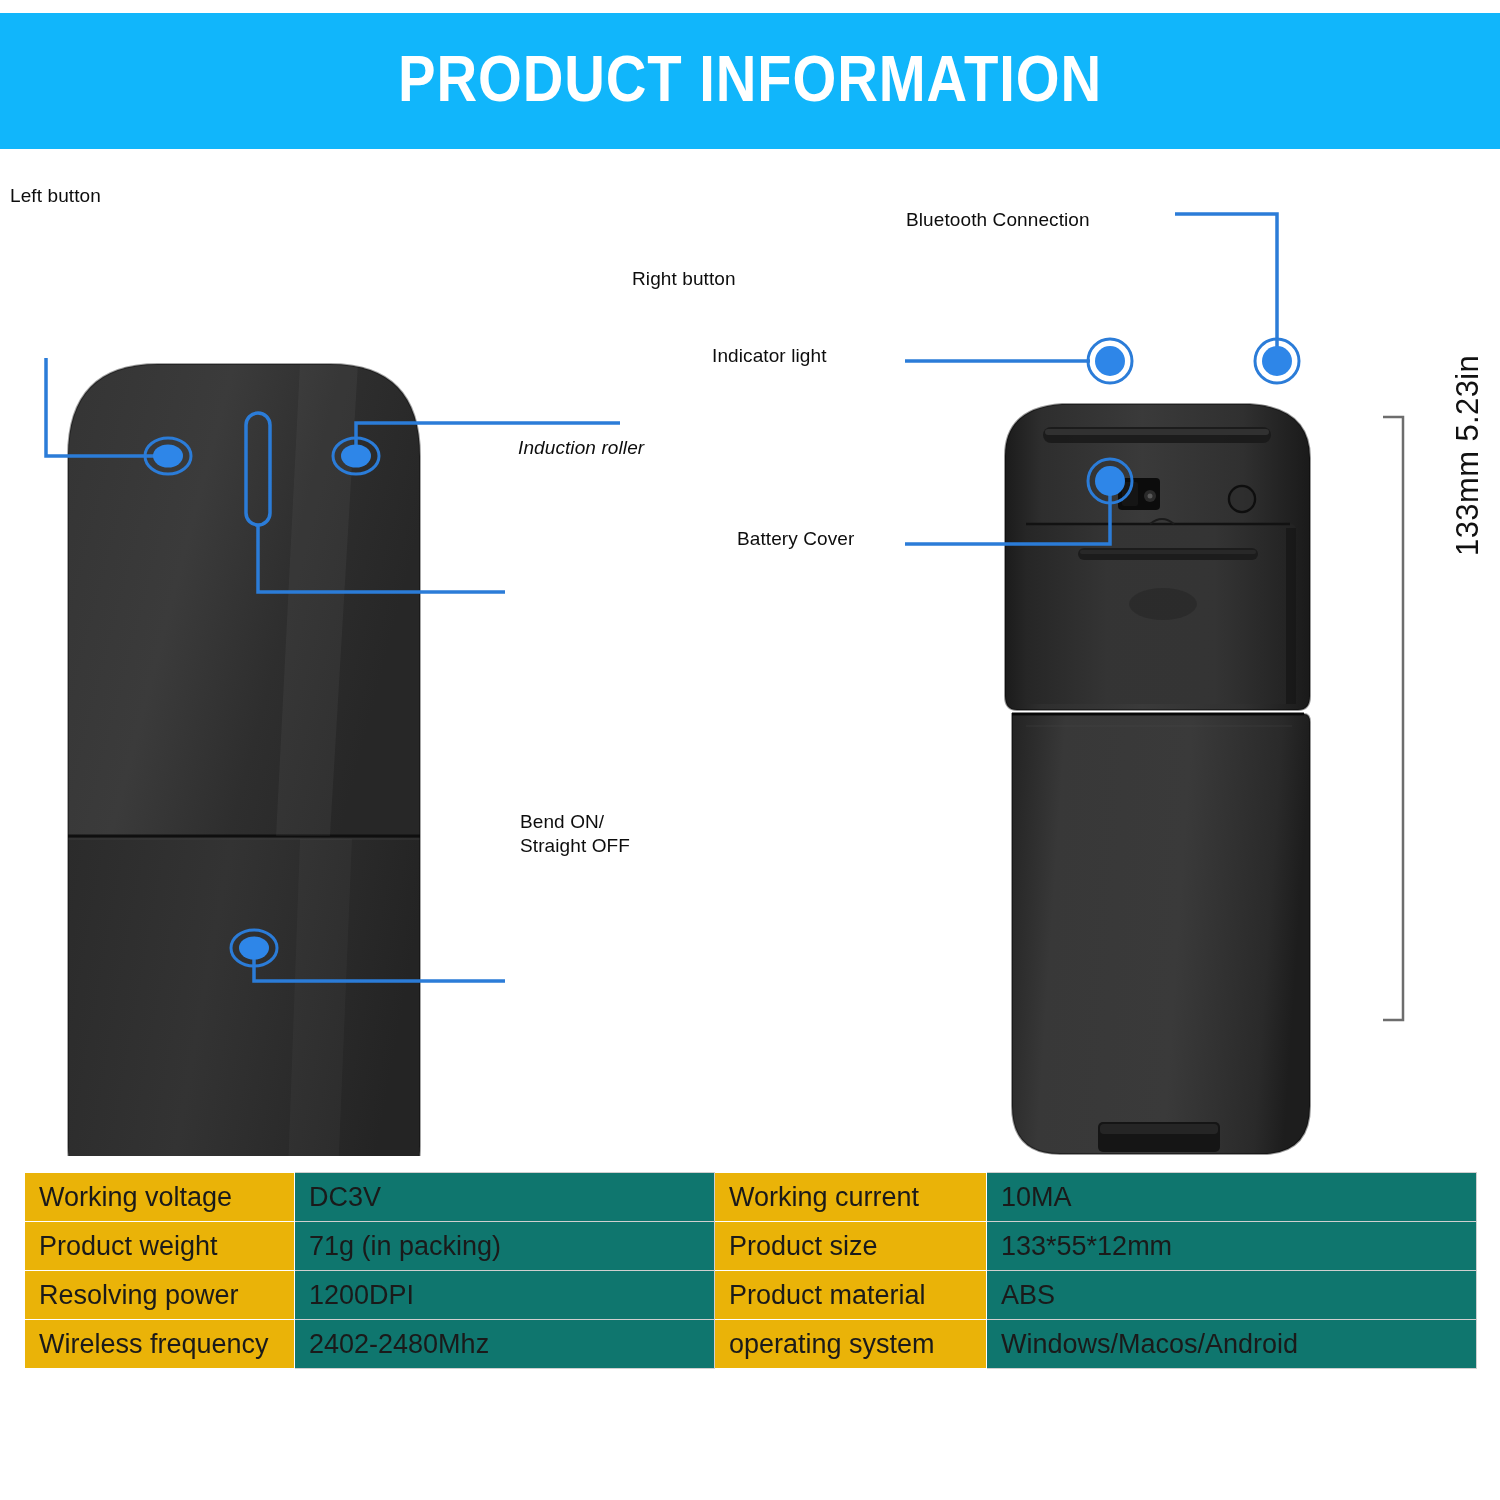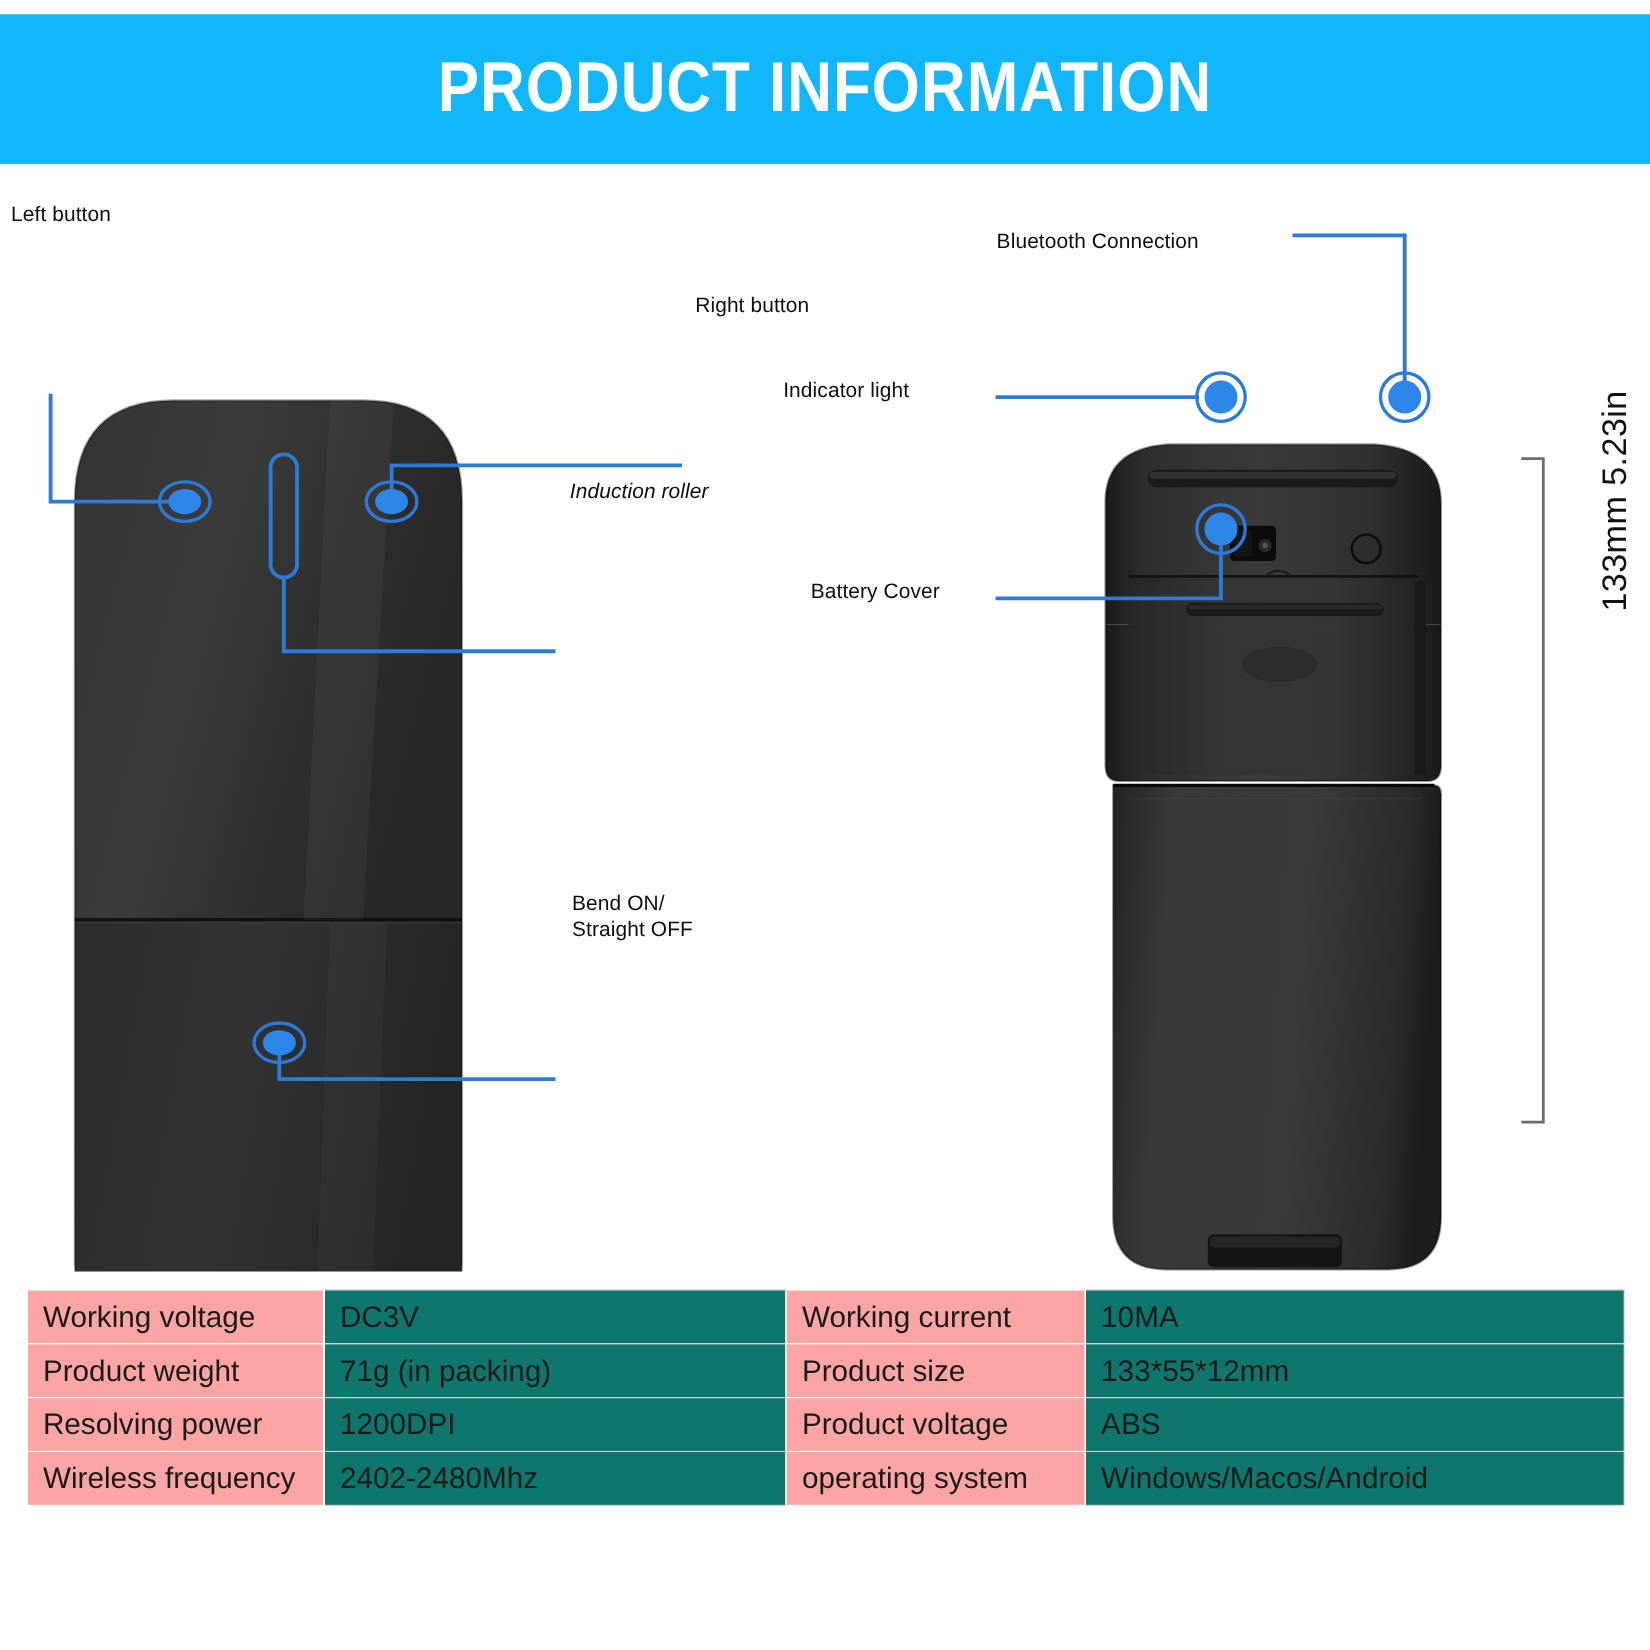--- a/index.html
+++ b/index.html
@@ -97,21 +97,21 @@
     height: 48px;
     padding: 0 0 0 14px;
     font-size: 27px;
     color: #1a1a1a;
     border: 1px solid #d8d8d8;
     vertical-align: middle;
     overflow: hidden;
     white-space: nowrap;
   }
   table.spec-table td.key-cell {
-    background: #fca5a5;
+    background: #eab308;
     border-color: #ffffff;
     border-left-color: #ffffff;
   }
   table.spec-table td.val-cell {
     background: #0f766e;
     border-color: #cfcfcf;
   }
   table.spec-table col.c1 { width: 270px; }
   table.spec-table col.c2 { width: 420px; }
   table.spec-table col.c3 { width: 272px; }
@@ -303,21 +303,21 @@
       </tr>
       <tr>
         <td class="key-cell">Product weight</td>
         <td class="val-cell">71g (in packing)</td>
         <td class="key-cell">Product size</td>
         <td class="val-cell">133*55*12mm</td>
       </tr>
       <tr>
         <td class="key-cell">Resolving power</td>
         <td class="val-cell">1200DPI</td>
-        <td class="key-cell">Product voltage</td>
+        <td class="key-cell">Product material</td>
         <td class="val-cell">ABS</td>
       </tr>
       <tr>
         <td class="key-cell">Wireless frequency</td>
         <td class="val-cell">2402-2480Mhz</td>
         <td class="key-cell">operating system</td>
         <td class="val-cell">Windows/Macos/Android</td>
       </tr>
     </tbody>
   </table>

